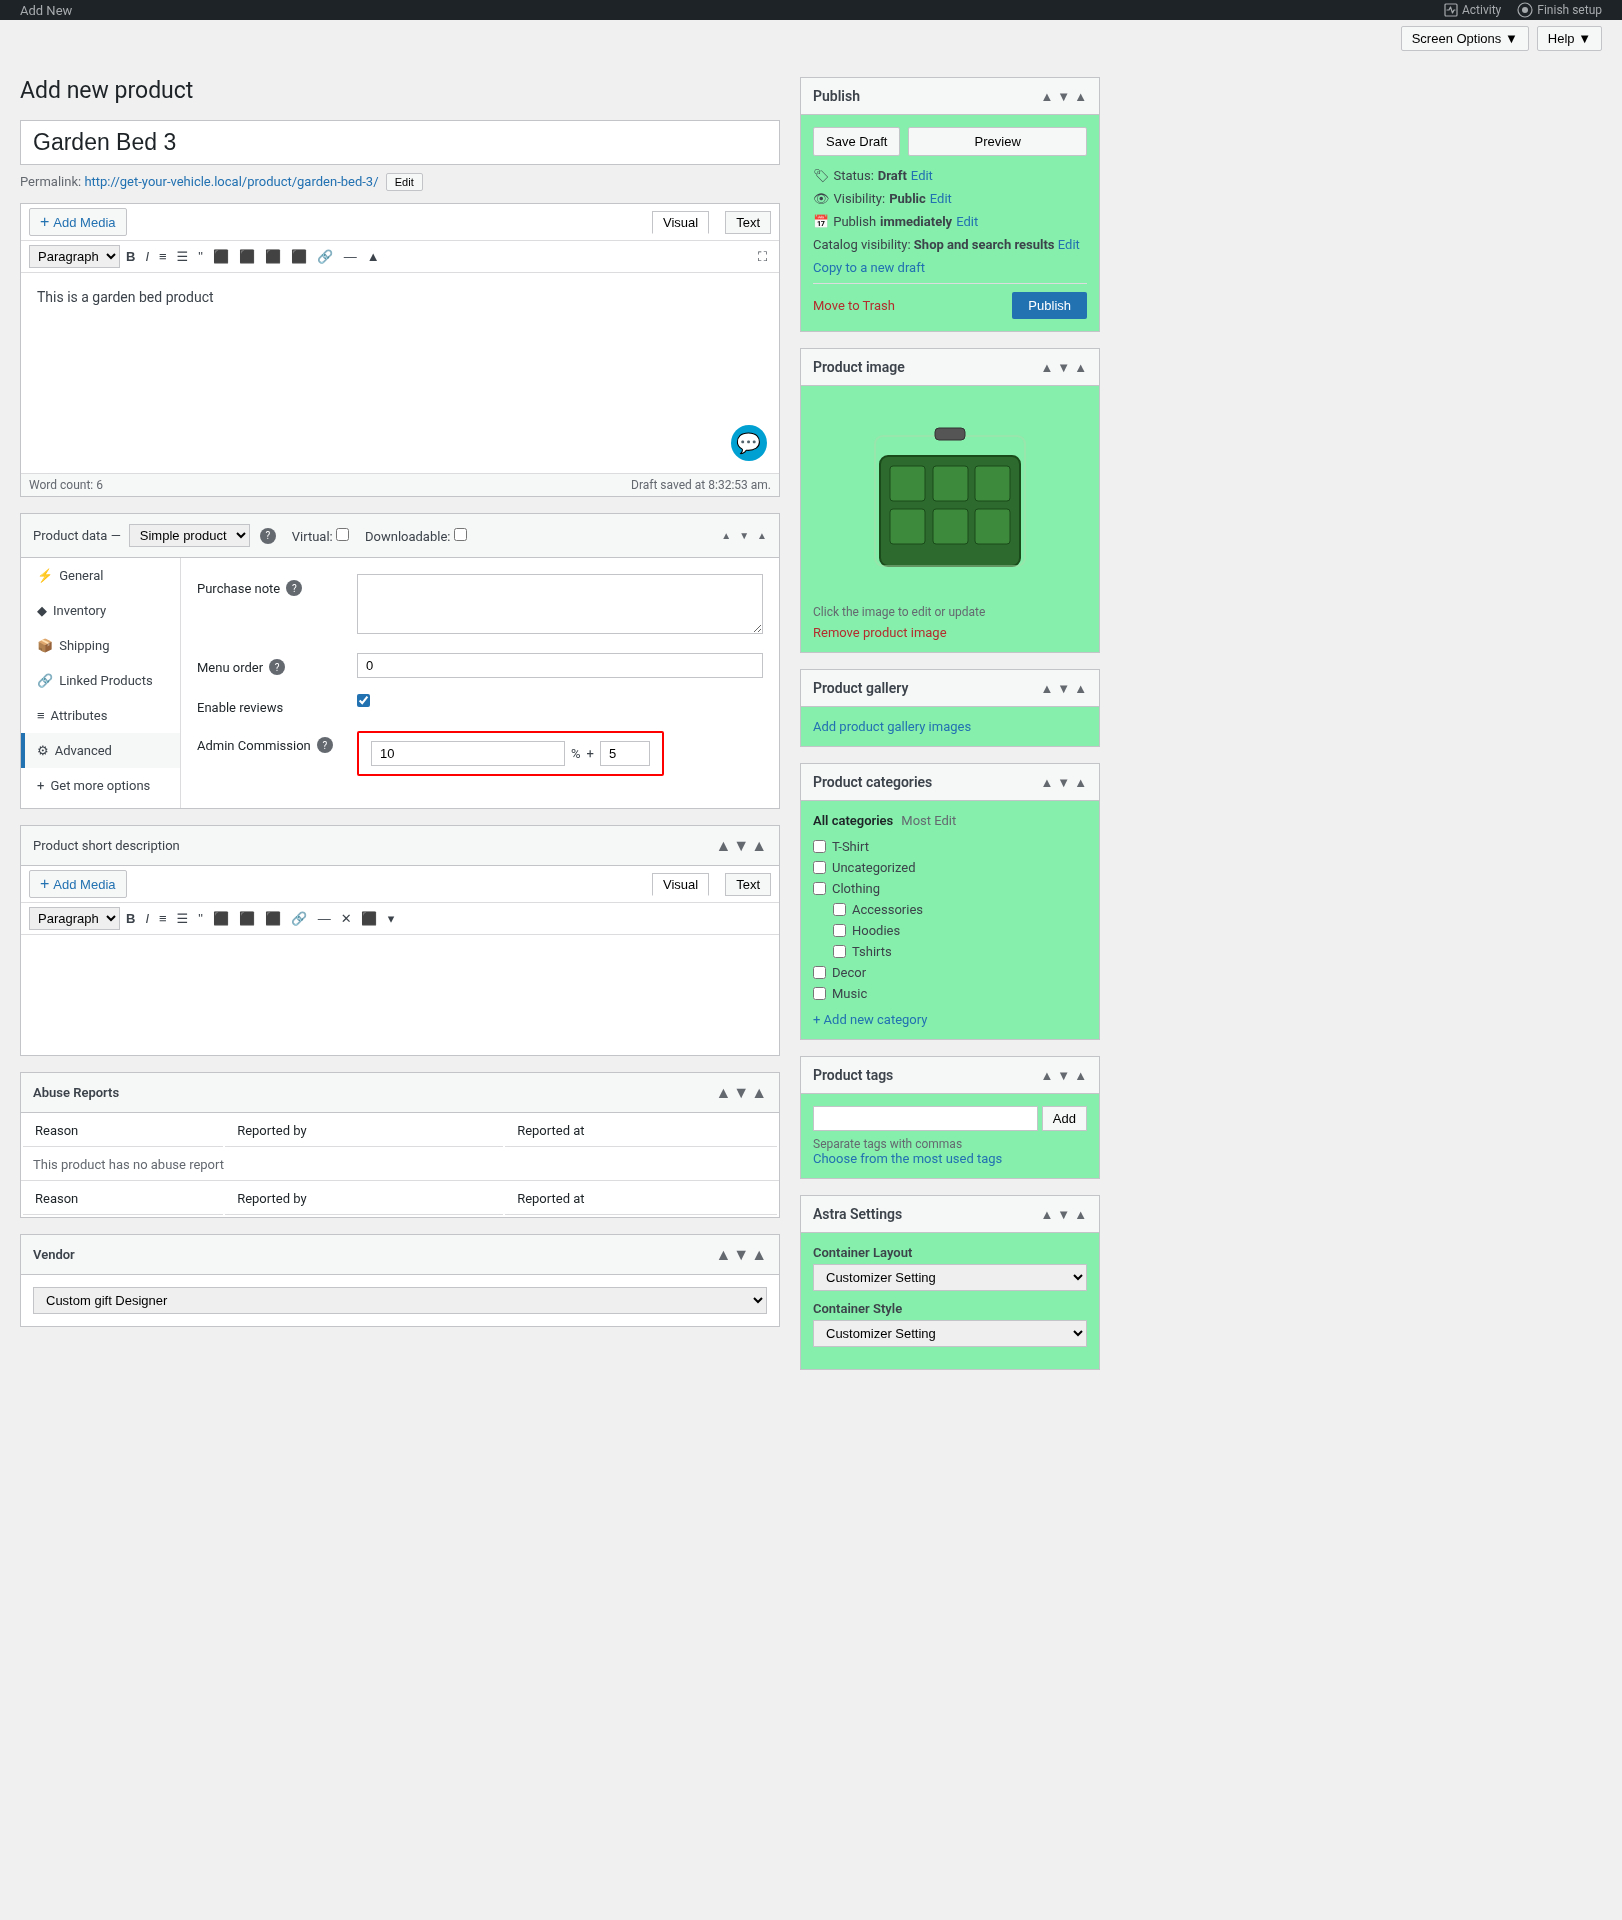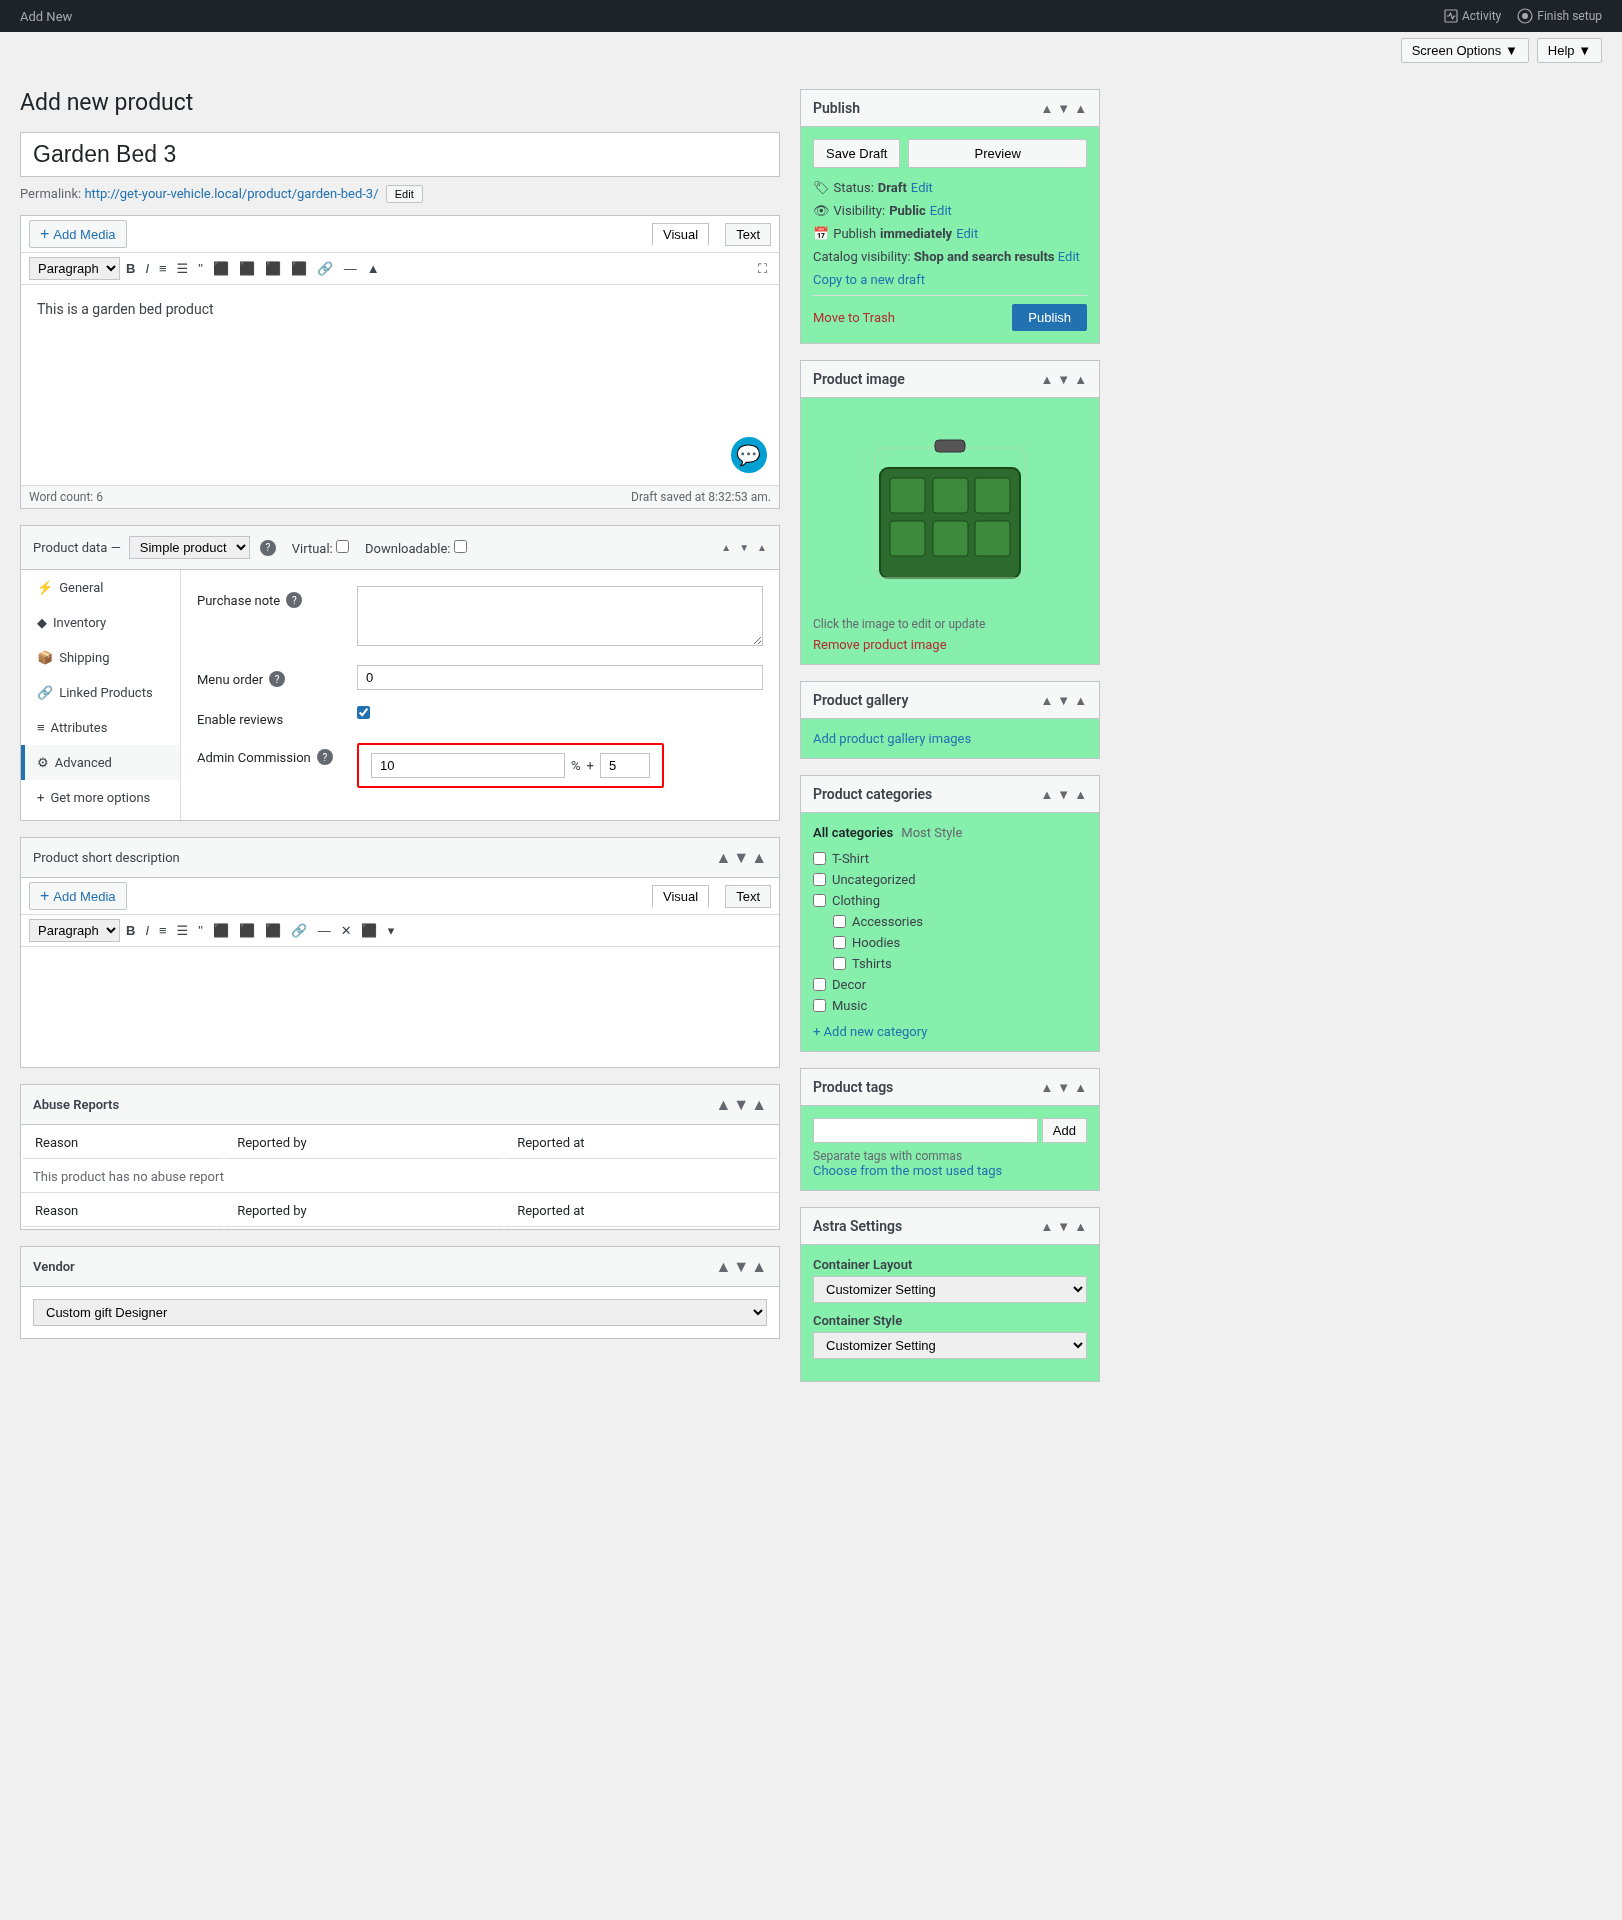--- a/index.html
+++ b/index.html
@@ -115,21 +115,21 @@
     .toolbar-row1 { display: flex; align-items: center; gap: 2px; padding: 4px 8px; border-bottom: 1px solid #dcdcde; flex-wrap: wrap; }
     
     .chat-bubble { position: absolute; right: 16px; bottom: 16px; width: 36px; height: 36px; background: #00a0d2; border-radius: 50%; display: flex; align-items: center; justify-content: center; color: #fff; font-size: 20px; }
     
     .editor-wrap { position: relative; }
     
     .info-tooltip { display: inline-flex; align-items: center; justify-content: center; width: 16px; height: 16px; border-radius: 50%; background: #646970; color: #fff; font-size: 10px; cursor: pointer; margin-left: 2px; }
 
     .checkbox-blue:checked { accent-color: #2271b1; }
 
-    .top-bar { background: #1d2327; height: 32px; display: flex; align-items: center; justify-content: space-between; padding: 0 20px; }
+    .top-bar { background: #1d2327; height: 20px; display: flex; align-items: center; justify-content: space-between; padding: 0 20px; }
     .top-bar-add-new { color: #a7aaad; font-size: 13px; }
     .top-bar-right { display: flex; align-items: center; gap: 16px; }
     .top-bar-icon-btn { display: flex; align-items: center; gap: 4px; color: #a7aaad; font-size: 12px; cursor: pointer; }
 
     .sub-bar { display: flex; align-items: center; justify-content: flex-end; padding: 6px 20px; background: #f0f0f1; gap: 8px; }
 
     .collapse-arrow { font-size: 10px; color: #646970; }
   </style>
 </head>
 <body>
@@ -509,21 +509,21 @@
         <span class="meta-box-title">Product categories</span>
         <div class="meta-box-controls">
           <span>▲</span>
           <span>▼</span>
           <span>▲</span>
         </div>
       </div>
       <div class="meta-box-content">
         <div class="cat-tabs">
           <span class="cat-tab active">All categories</span>
-          <span class="cat-tab">Most Style</span>
+          <span class="cat-tab">Most Edit</span>
         </div>
         <ul class="categories-list">
           <li>
               <label><input type="checkbox" style=""> T-Shirt</label>
             </li>
           <li>
               <label><input type="checkbox" style=""> Uncategorized</label>
             </li>
           <li>
               <label><input type="checkbox" style=""> Clothing</label>

